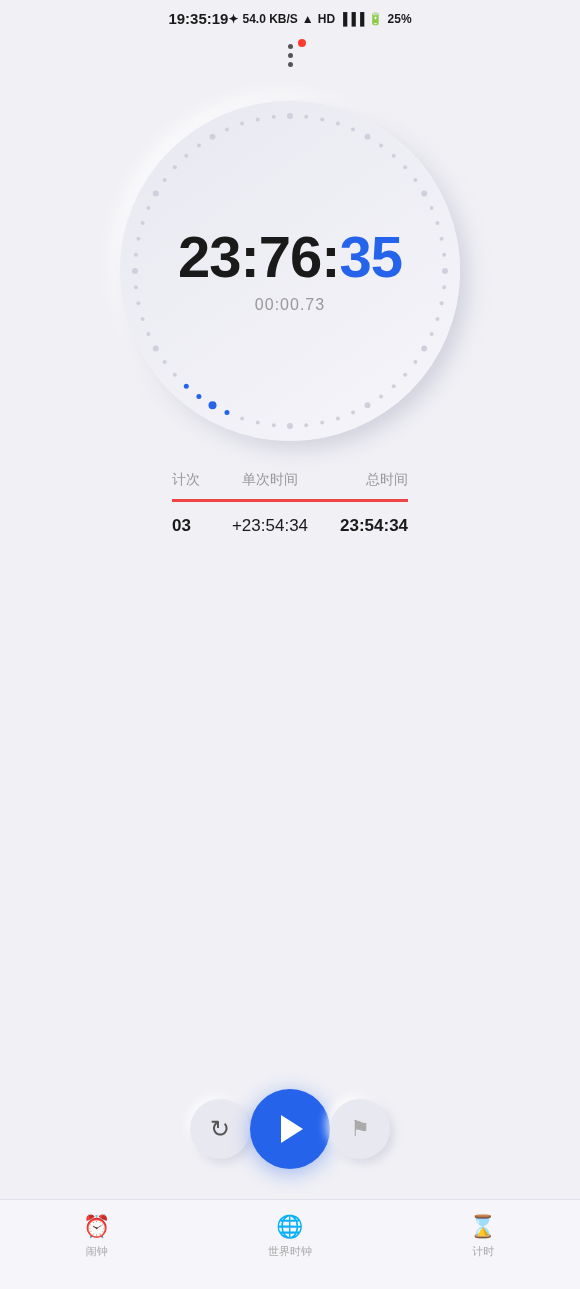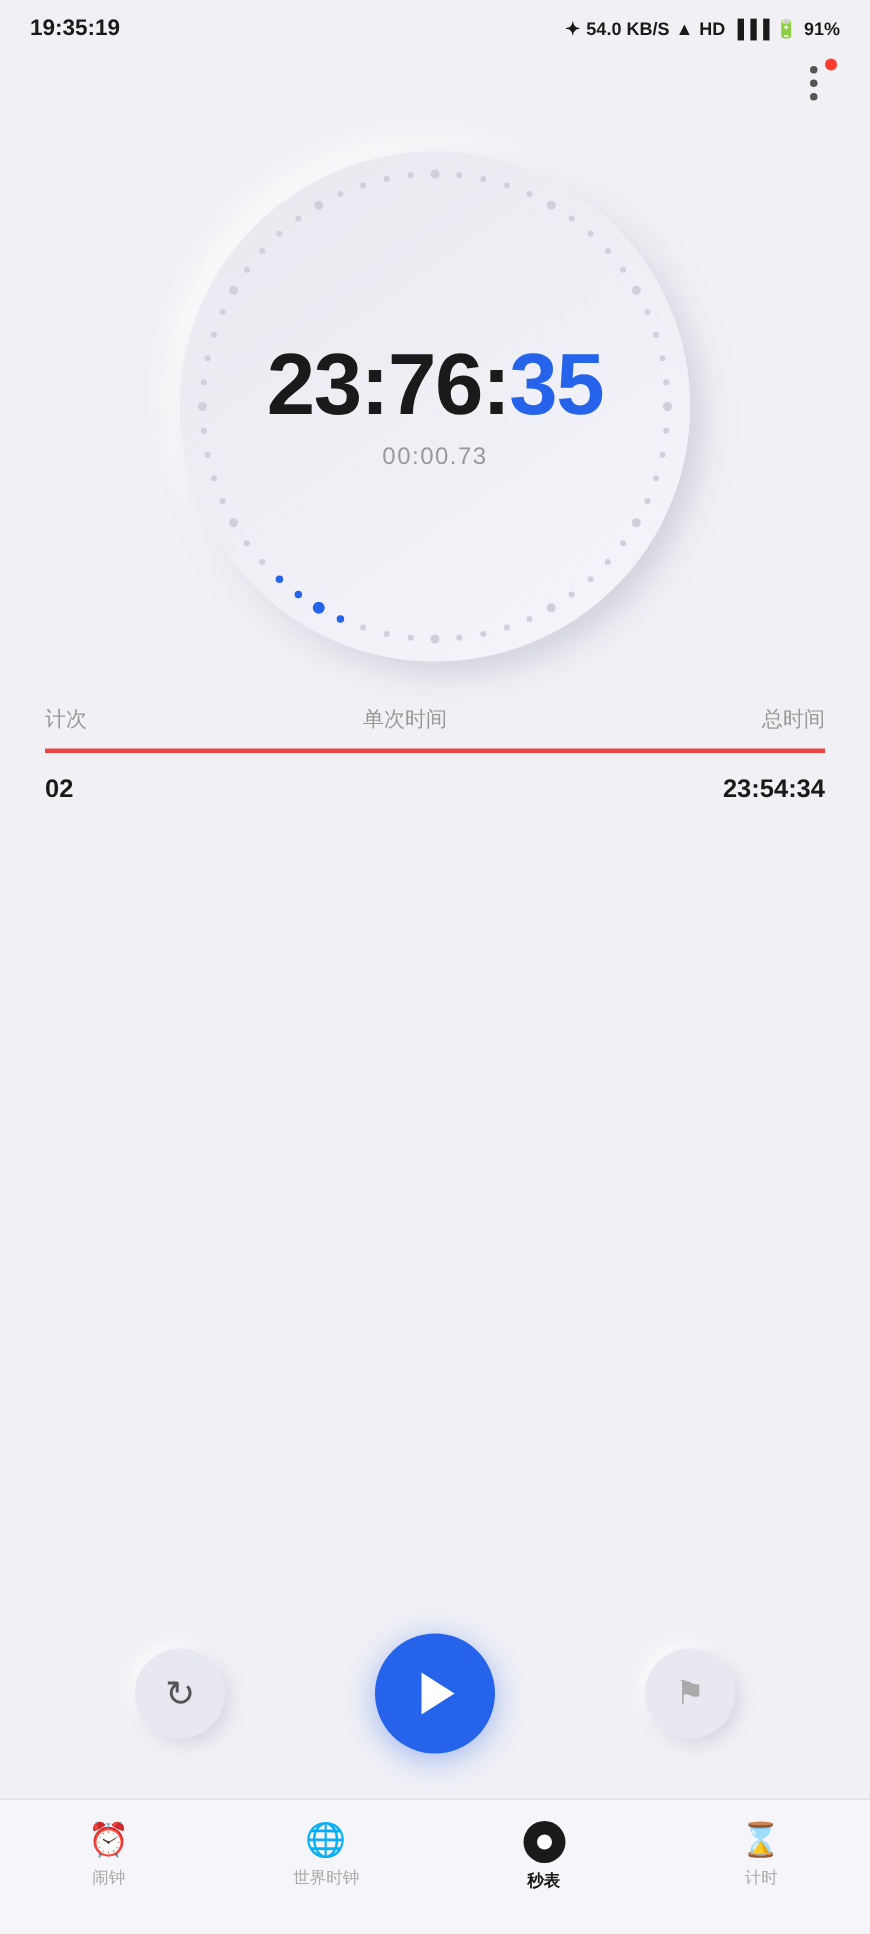--- a/index.html
+++ b/index.html
@@ -214,20 +214,21 @@
       font-size: 11px;
       color: #aaa;
       font-family: Liberation Serif, serif;
     }
     .nav-item.active .nav-label { color: #1a1a1a; }
 
     .main-content {
       display: flex;
       flex-direction: column;
       height: calc(1289px - 90px);
+      align-items: center;
     }
 
     
     .reset-icon {
       font-size: 24px;
       color: #555;
       transform: scaleX(-1);
       display: inline-block;
     }
 
@@ -244,21 +245,21 @@
 
   <div class="status-bar">
     <span class="status-left">19:35:19</span>
     <div class="status-right">
       <span>✦</span>
       <span>54.0 KB/S</span>
       <span>▲</span>
       <span>HD</span>
       <span>▐▐▐</span>
       <span>🔋</span>
-      <span>91%</span>
+      <span>25%</span>
     </div>
   </div>
 
   <div class="header">
     <div class="menu-btn">
       <div class="menu-dot"></div>
       <div class="menu-dot"></div>
       <div class="menu-dot"></div>
       <div class="notification-dot"></div>
     </div>
@@ -341,21 +342,22 @@
     </div>
   </div>
 
   <div class="lap-table">
     <div class="lap-header">
       <span>计次</span>
       <span>单次时间</span>
       <span>总时间</span>
     </div>
     <div class="lap-row">
-      <span class="lap-num">02</span>
+      <span class="lap-num">03</span>
+      <span class="lap-single">+23:54:34</span>
       <span class="lap-total">23:54:34</span>
     </div>
   </div>
 
   <div style="flex:1;"></div>
 
   <div class="controls">
 
     <button class="ctrl-btn-secondary">
       <span class="reset-icon">↺</span>
@@ -374,23 +376,17 @@
 
 <div class="bottom-nav">
   <div class="nav-item">
     <span class="nav-icon">⏰</span>
     <span class="nav-label">闹钟</span>
   </div>
   <div class="nav-item">
     <span class="nav-icon">🌐</span>
     <span class="nav-label">世界时钟</span>
   </div>
-  <div class="nav-item active">
-    <div style="width:28px;height:28px;background:#1a1a1a;border-radius:50%;display:flex;align-items:center;justify-content:center;">
-      <div style="width:10px;height:10px;background:white;border-radius:50%;"></div>
-    </div>
-    <span class="nav-label" style="color:#1a1a1a;font-weight:600;">秒表</span>
-  </div>
   <div class="nav-item">
     <span class="nav-icon">⌛</span>
     <span class="nav-label">计时</span>
   </div>
 </div>
 
 </body></html>

